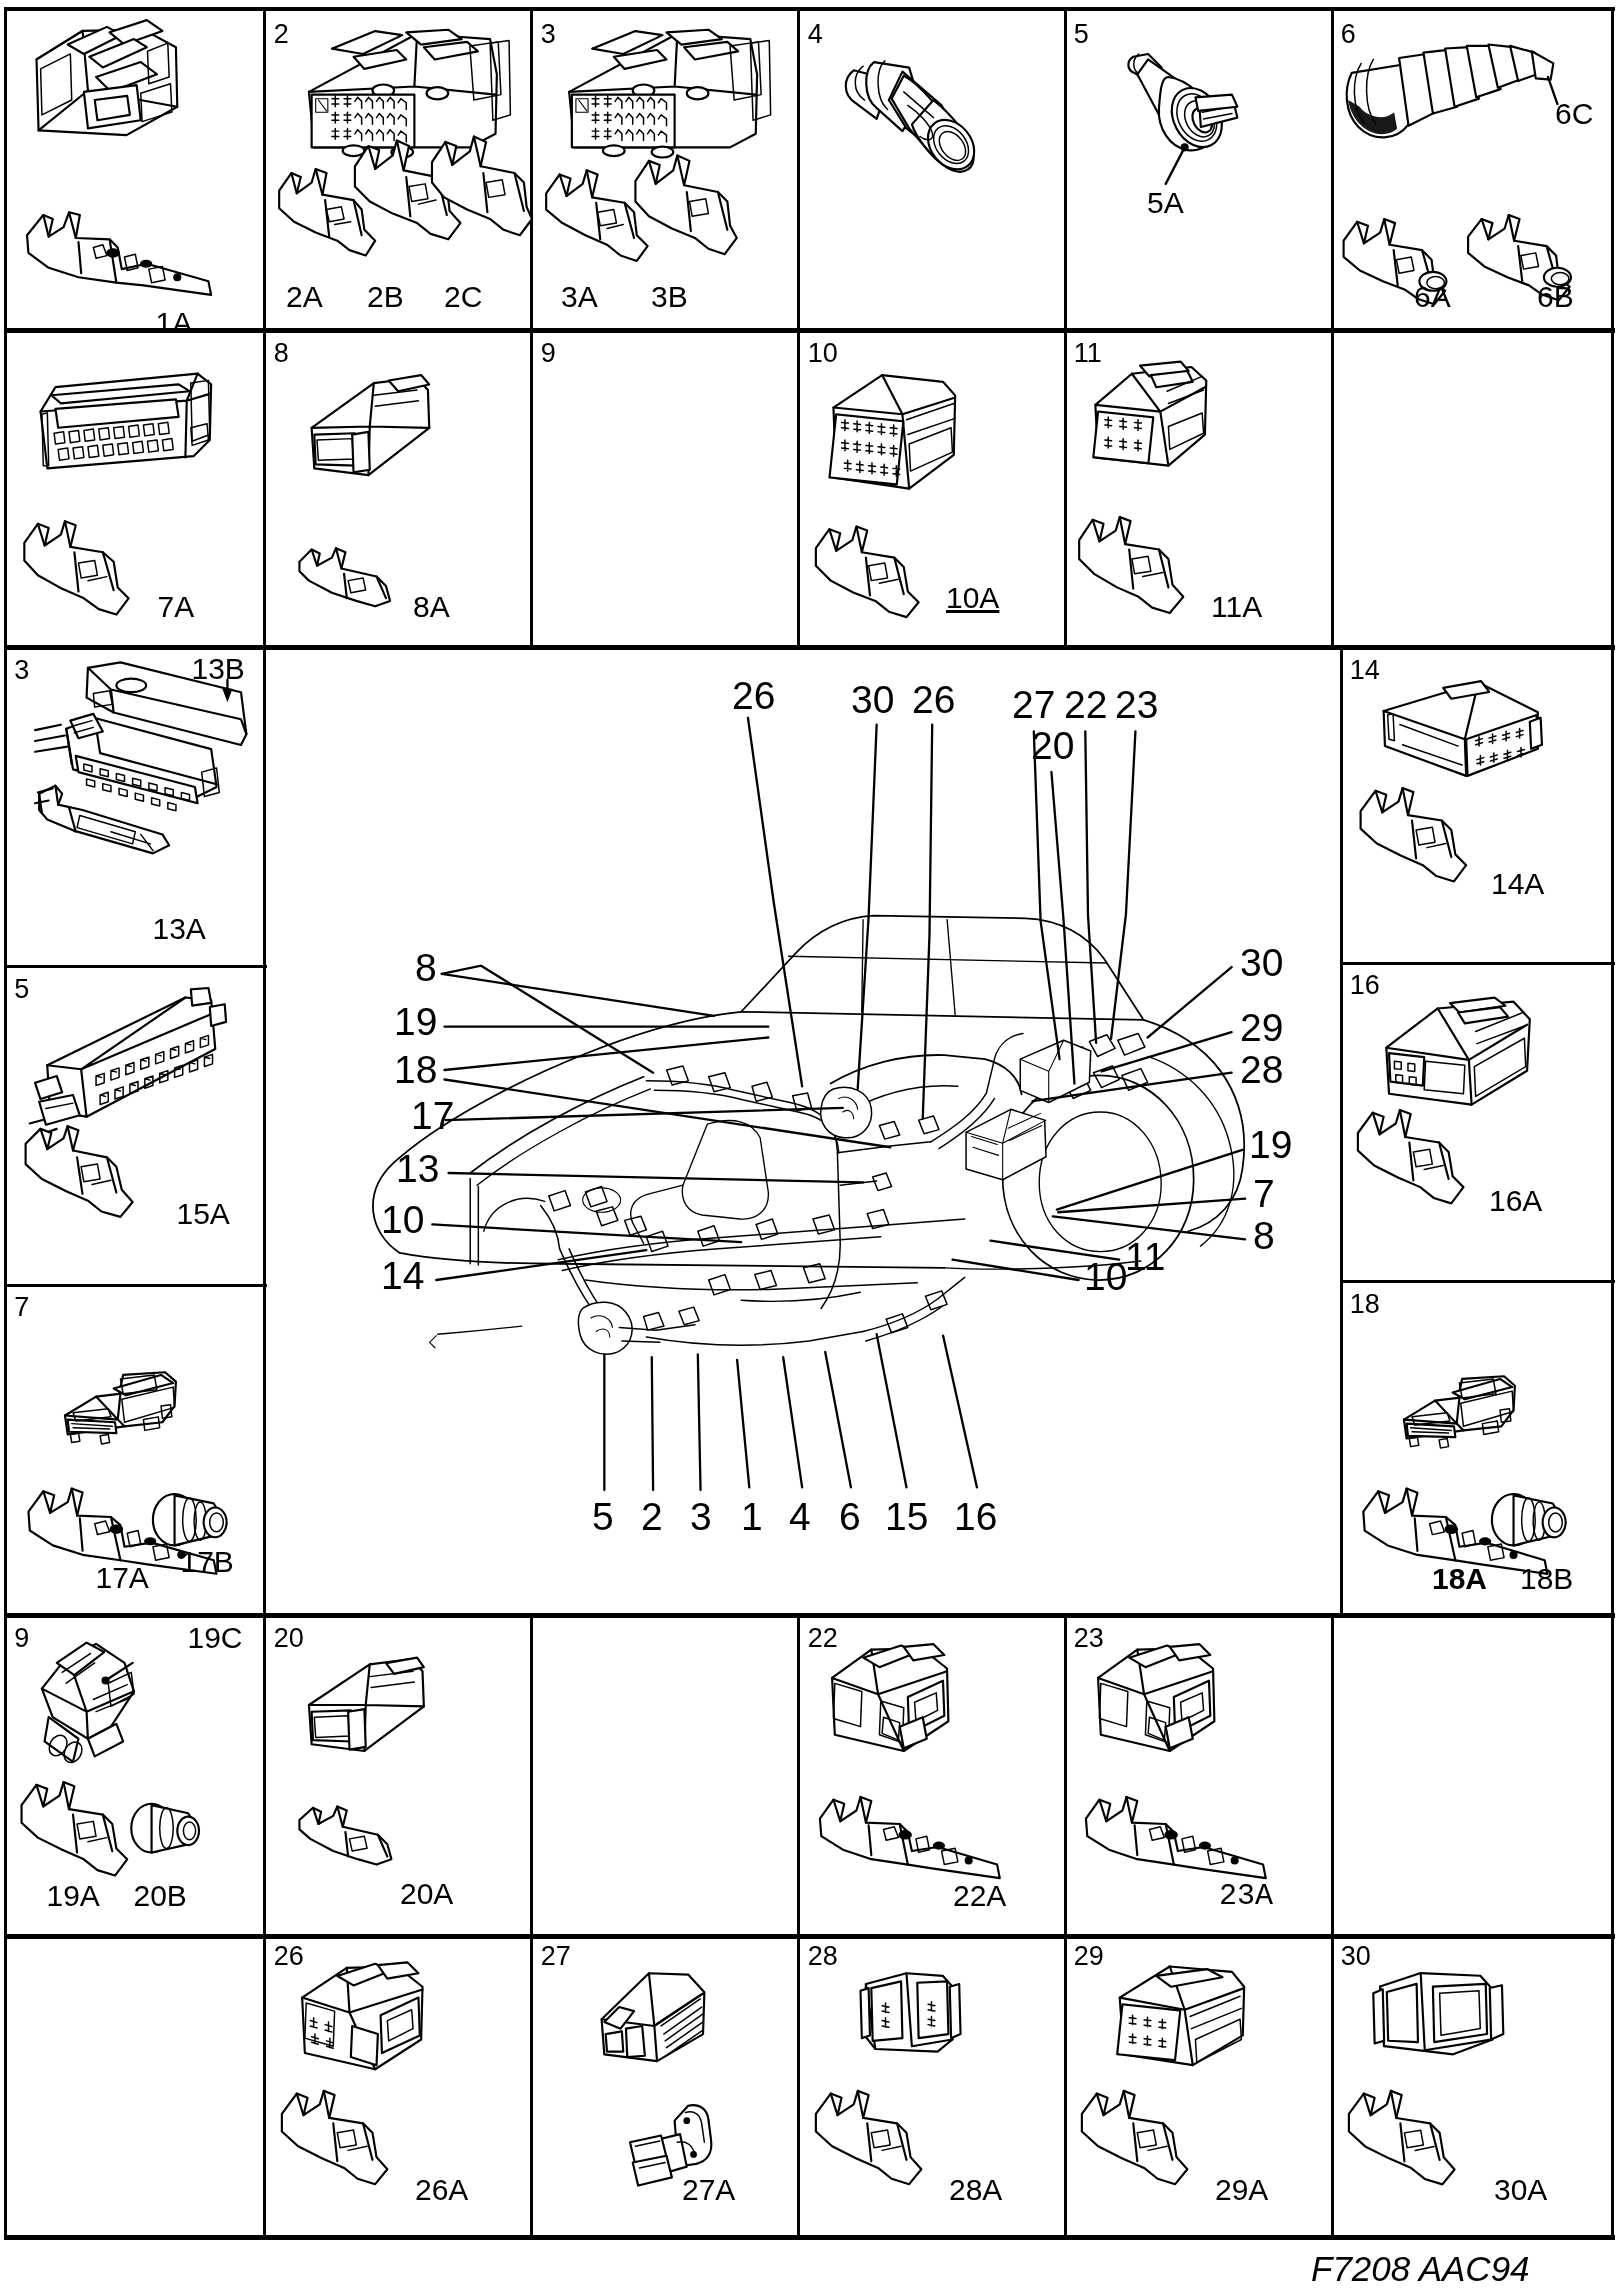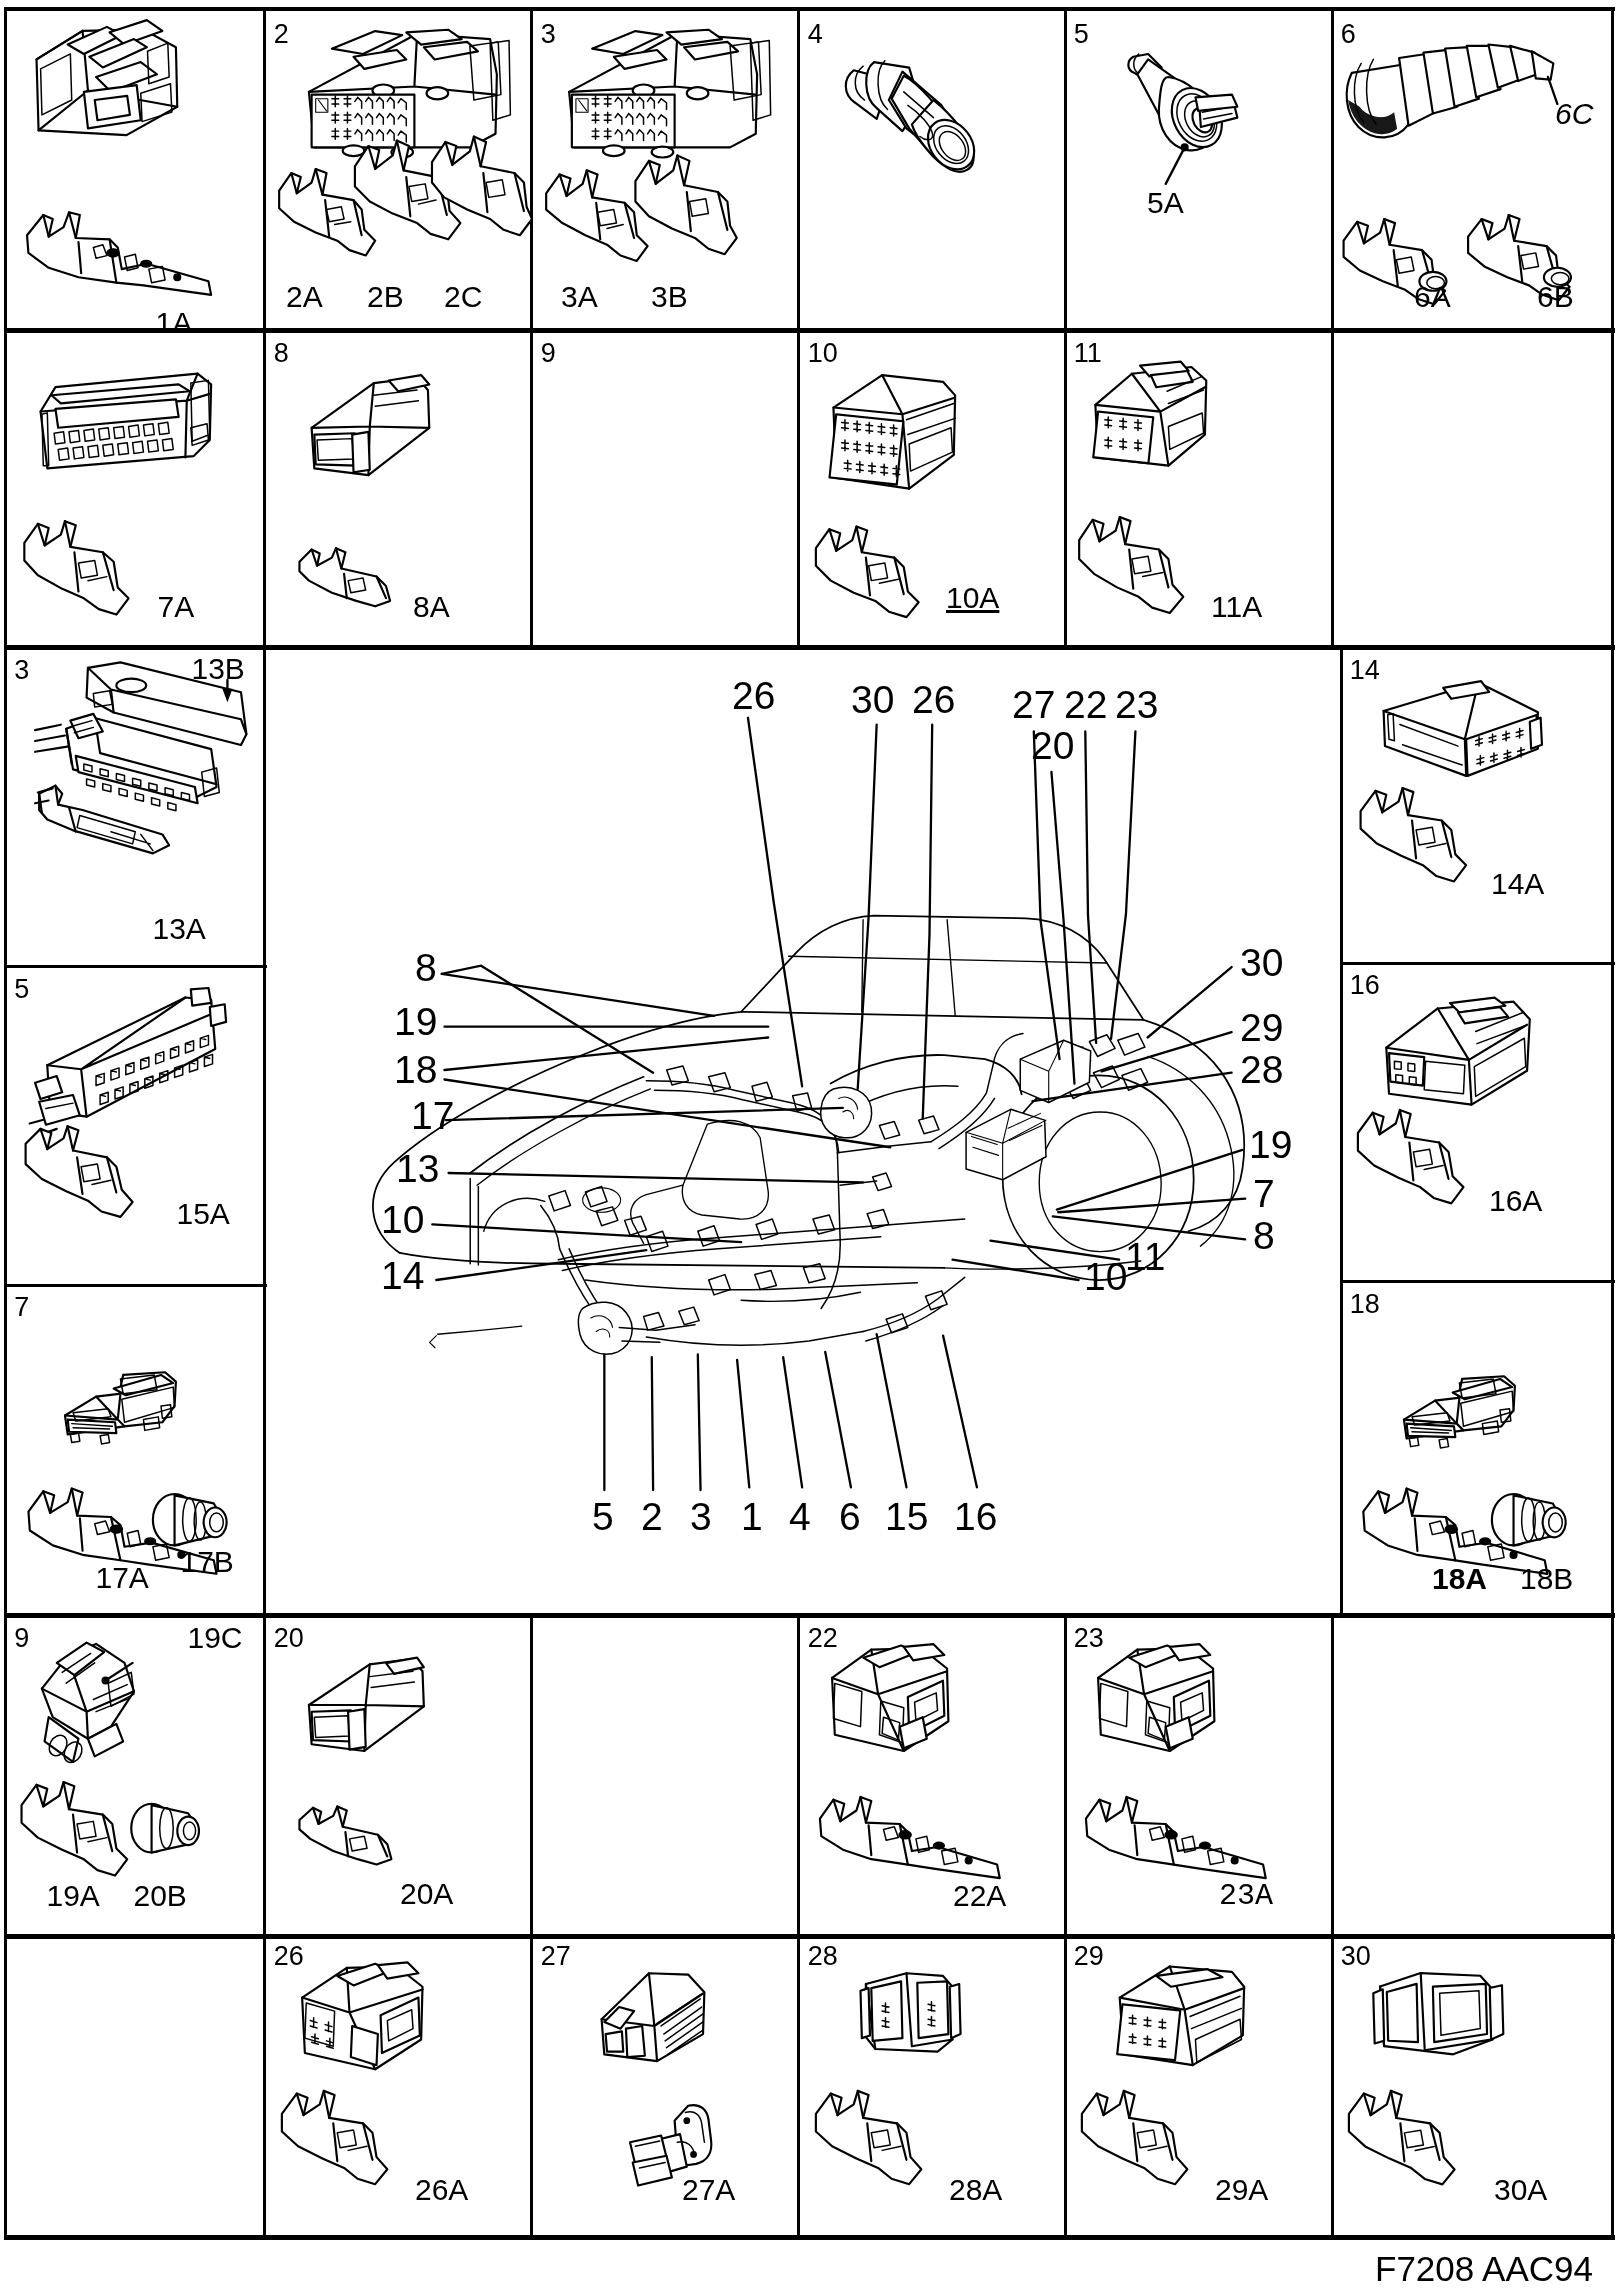--- a/index.html
+++ b/index.html
@@ -284,21 +284,21 @@
         <ellipse class="ln2" cx="150" cy="400" rx="13" ry="9" fill="none"></ellipse>
       </g>
       <g>
         <path class="fillw" d="M198,332 L218,306 L234,312 L228,336 L252,320 L258,300 L274,306 L266,338 L314,346 L328,360 L332,392 L348,406 L332,426 L308,418 L288,404 L256,392 L222,376 L198,356 Z"></path>
         <path class="ln" d="M218,306 L228,336 M258,300 L266,338 M272,346 L278,398 M314,346 L328,396"></path>
         <path class="ln2" d="M276,360 L298,356 L302,376 L280,380 Z"></path>
         <ellipse class="fillw" cx="330" cy="392" rx="20" ry="14"></ellipse>
         <ellipse class="ln2" cx="334" cy="394" rx="13" ry="9" fill="none"></ellipse>
       </g>
     </svg>
-    <div class="partlbl" style="left:221px;top:87px;font-style:italic;">6C</div>
+    <div class="partlbl" style="left:221px;top:87px;">6C</div>
     <div class="partlbl" style="left:80px;top:270px;">6A</div>
     <div class="partlbl" style="left:203px;top:270px;">6B</div>
   </div>
 
   <div class="cell" style="left:7.5px;top:333px;width:256px;height:312px;">
     <svg width="256" height="312" viewBox="0 0 378 461">
       <path class="fillw" d="M48,116 L70,80 L280,60 L300,76 L298,158 L274,182 L58,200 Z"></path>
       <path class="ln" d="M48,116 L264,100 L280,60 M264,100 L262,184 M264,100 L298,90"></path>
       <path class="fillw" d="M64,92 L252,76 L268,86 L78,104 Z"></path>
       <path class="fillw" d="M70,112 L248,98 L252,124 L74,140 Z"></path>
@@ -1028,16 +1028,16 @@
       <path class="fillw" d="M58,80 L72,74 L74,150 L60,154 Z"></path>
       <path class="fillw" d="M230,72 L248,68 L250,140 L232,148 Z"></path>
 
       <path class="fillw" d="M22,258 L44,228 L60,234 L54,260 L78,244 L84,224 L100,230 L92,264 L142,272 L156,286 L162,322 L178,340 L160,362 L134,354 L114,338 L82,324 L46,306 L22,284 Z"></path>
       <path class="ln" d="M44,228 L54,260 M84,224 L92,264 M98,272 L104,328 M142,272 L156,326"></path>
       <path class="ln2" d="M104,286 L128,282 L132,304 L108,308 Z M120,312 L148,306"></path>
     </svg>
     <div class="partlbl" style="left:160px;top:236px;">30A</div>
   </div>
 
-  <div class="footer" style="left:1375px;top:2251px;">F7208 AAC94</div>
+  <div class="footer" style="left:1311px;top:2251px;font-style:italic;">F7208 AAC94</div>
 
 </div>
 
 
 </body></html>

